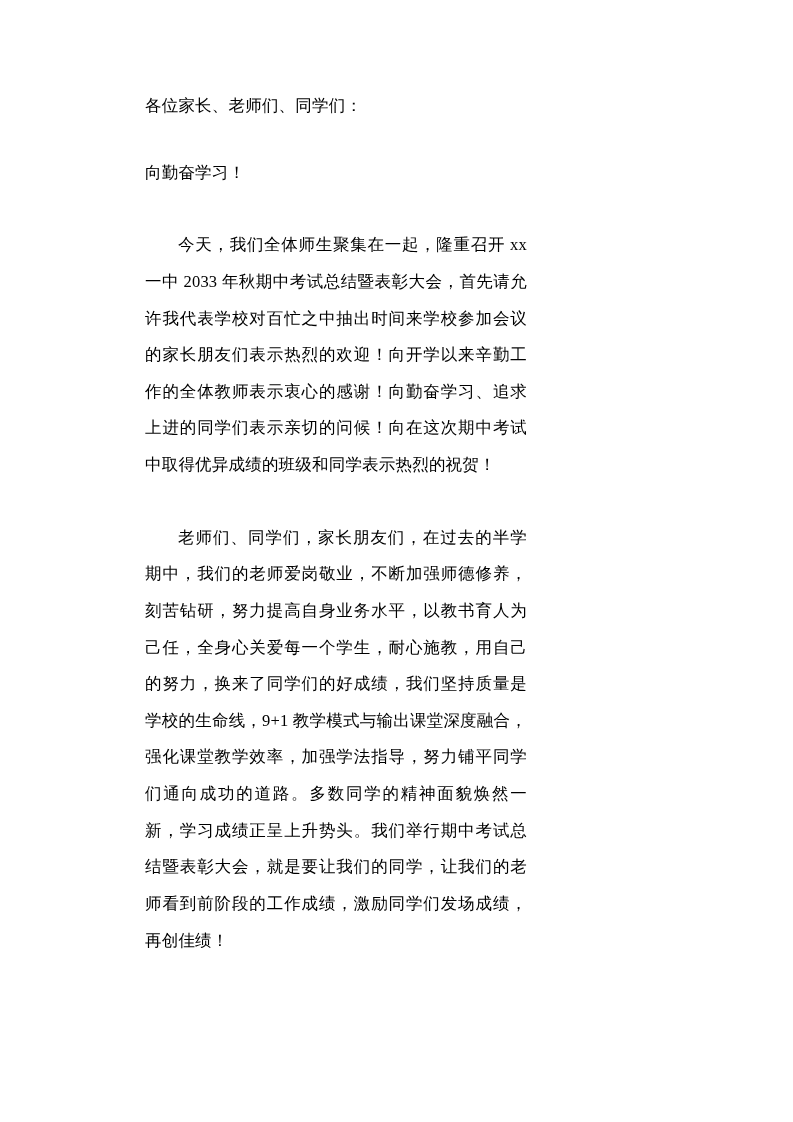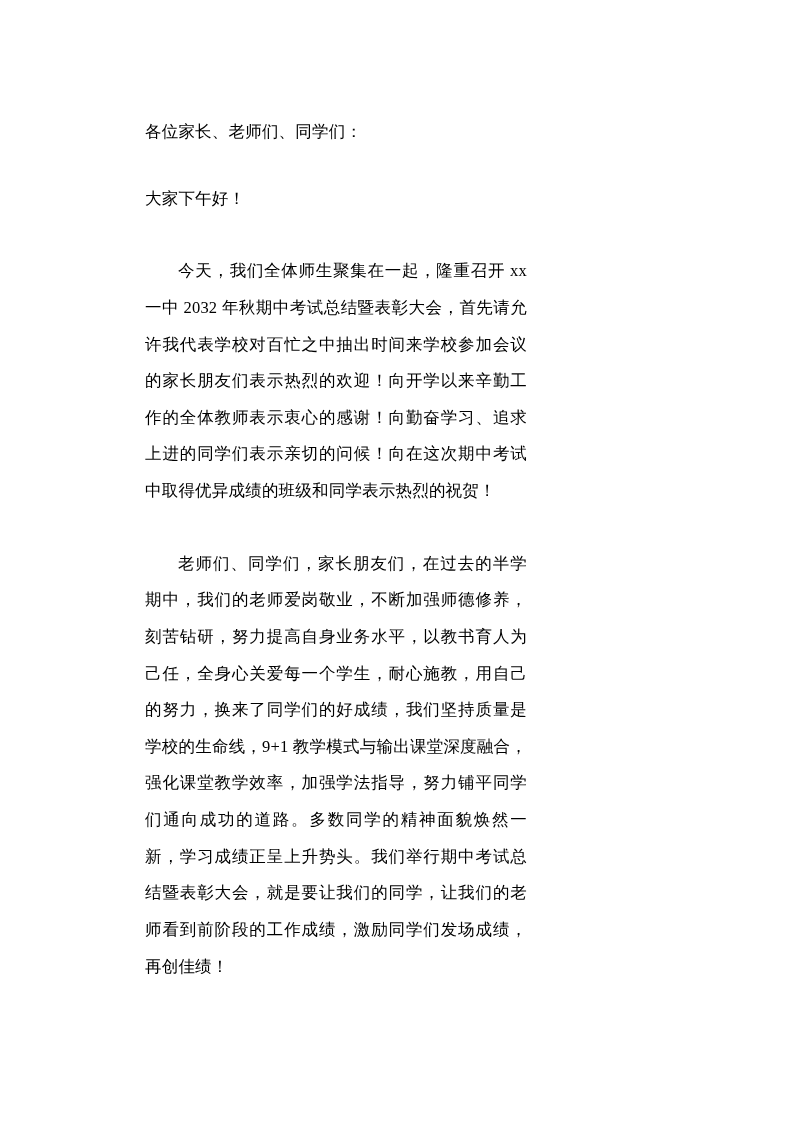--- a/index.html
+++ b/index.html
@@ -12,21 +12,21 @@
     height: 1122px;
     font-family: "Liberation Serif", "DejaVu Serif", serif;
     color: #000000;
     position: relative;
     overflow: hidden;
   }
   .page {
     width: 642px;
     height: 1122px;
     box-sizing: border-box;
-    padding: 114px 115px 60px 145px;
+    padding: 88px 115px 60px 145px;
     position: relative;
   }
   .para {
     font-size: 16.5px;
     line-height: 2.22;
     text-align: justify;
     text-justify: inter-ideograph;
     margin: 0 0 30px 0;
     letter-spacing: 0.2px;
     word-break: break-all;
@@ -39,16 +39,16 @@
   }
   .para.gap-medium {
     margin-bottom: 36px;
   }
 </style>
 </head>
 <body>
 
 <div class="page">
   <p class="para gap-small">各位家长、老师们、同学们：</p>
-  <p class="para gap-medium">大家下午好！</p>
-  <p class="para indent gap-medium">今天，我们全体师生聚集在一起，隆重召开 xx 一中 2032 年秋期中考试总结暨表彰大会，首先请允许我代表学校对百忙之中抽出时间来学校参加会议的家长朋友们表示热烈的欢迎！向开学以来辛勤工作的全体教师表示衷心的感谢！向勤奋学习、追求上进的同学们表示亲切的问候！向在这次期中考试中取得优异成绩的班级和同学表示热烈的祝贺！</p>
+  <p class="para gap-medium">向勤奋学习！</p>
+  <p class="para indent gap-medium">今天，我们全体师生聚集在一起，隆重召开 xx 一中 2033 年秋期中考试总结暨表彰大会，首先请允许我代表学校对百忙之中抽出时间来学校参加会议的家长朋友们表示热烈的欢迎！向开学以来辛勤工作的全体教师表示衷心的感谢！向勤奋学习、追求上进的同学们表示亲切的问候！向在这次期中考试中取得优异成绩的班级和同学表示热烈的祝贺！</p>
   <p class="para indent">老师们、同学们，家长朋友们，在过去的半学期中，我们的老师爱岗敬业，不断加强师德修养，刻苦钻研，努力提高自身业务水平，以教书育人为己任，全身心关爱每一个学生，耐心施教，用自己的努力，换来了同学们的好成绩，我们坚持质量是学校的生命线，9+1 教学模式与输出课堂深度融合，强化课堂教学效率，加强学法指导，努力铺平同学们通向成功的道路。多数同学的精神面貌焕然一新，学习成绩正呈上升势头。我们举行期中考试总结暨表彰大会，就是要让我们的同学，让我们的老师看到前阶段的工作成绩，激励同学们发场成绩，再创佳绩！</p>
 </div>
 
 </body></html>

